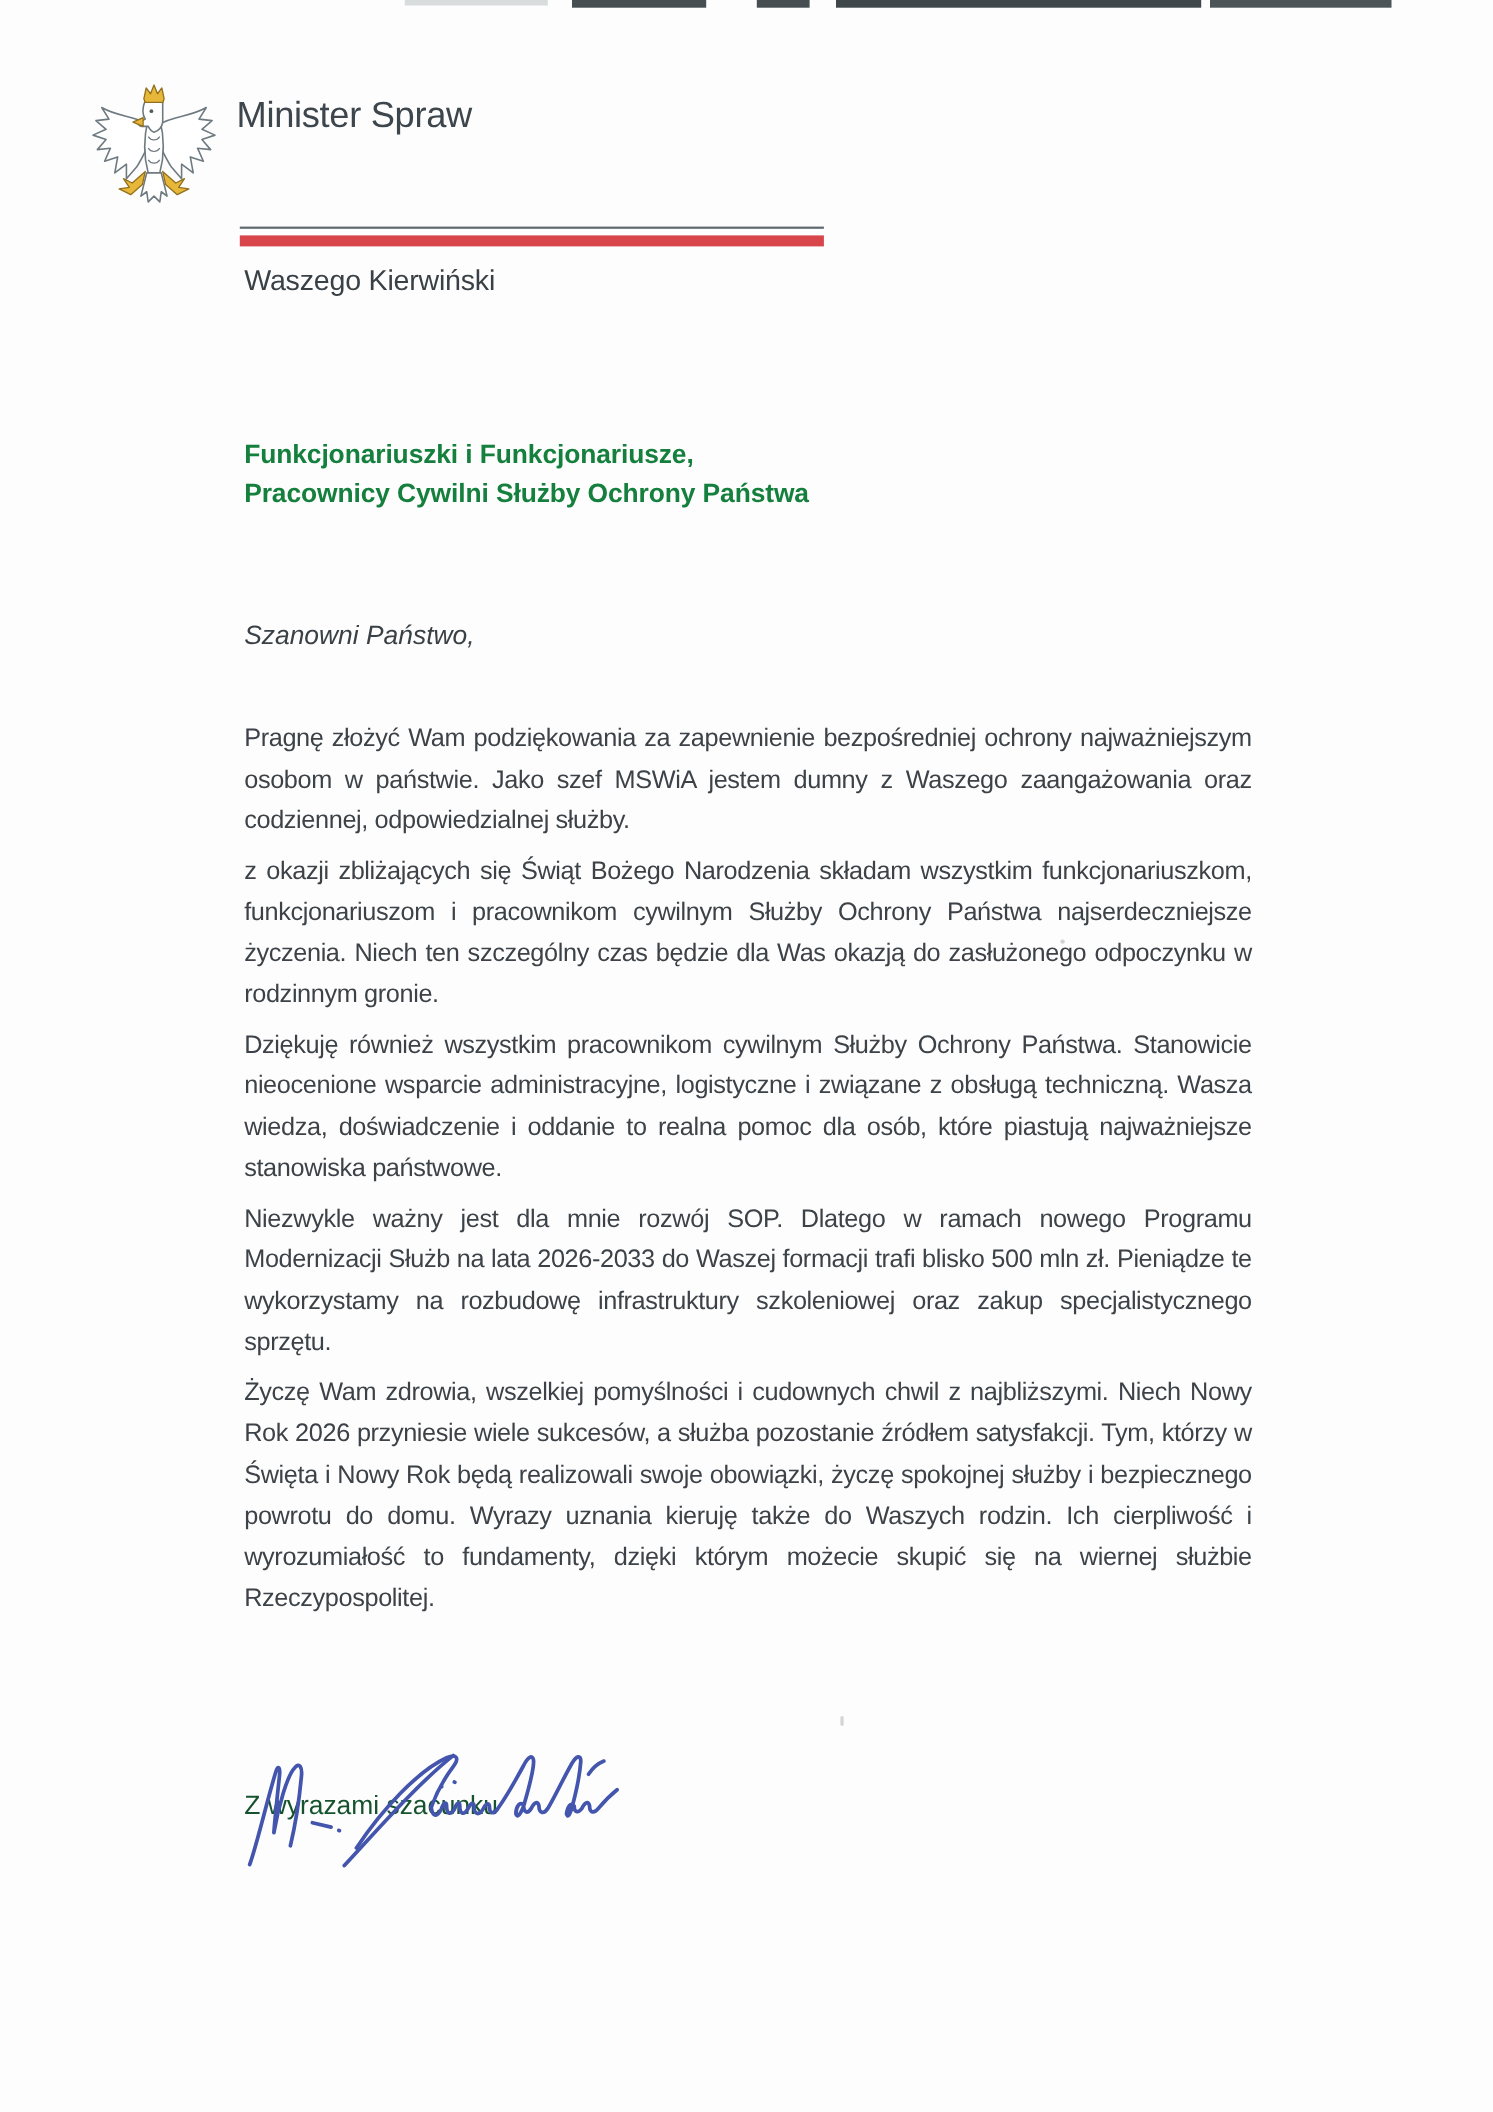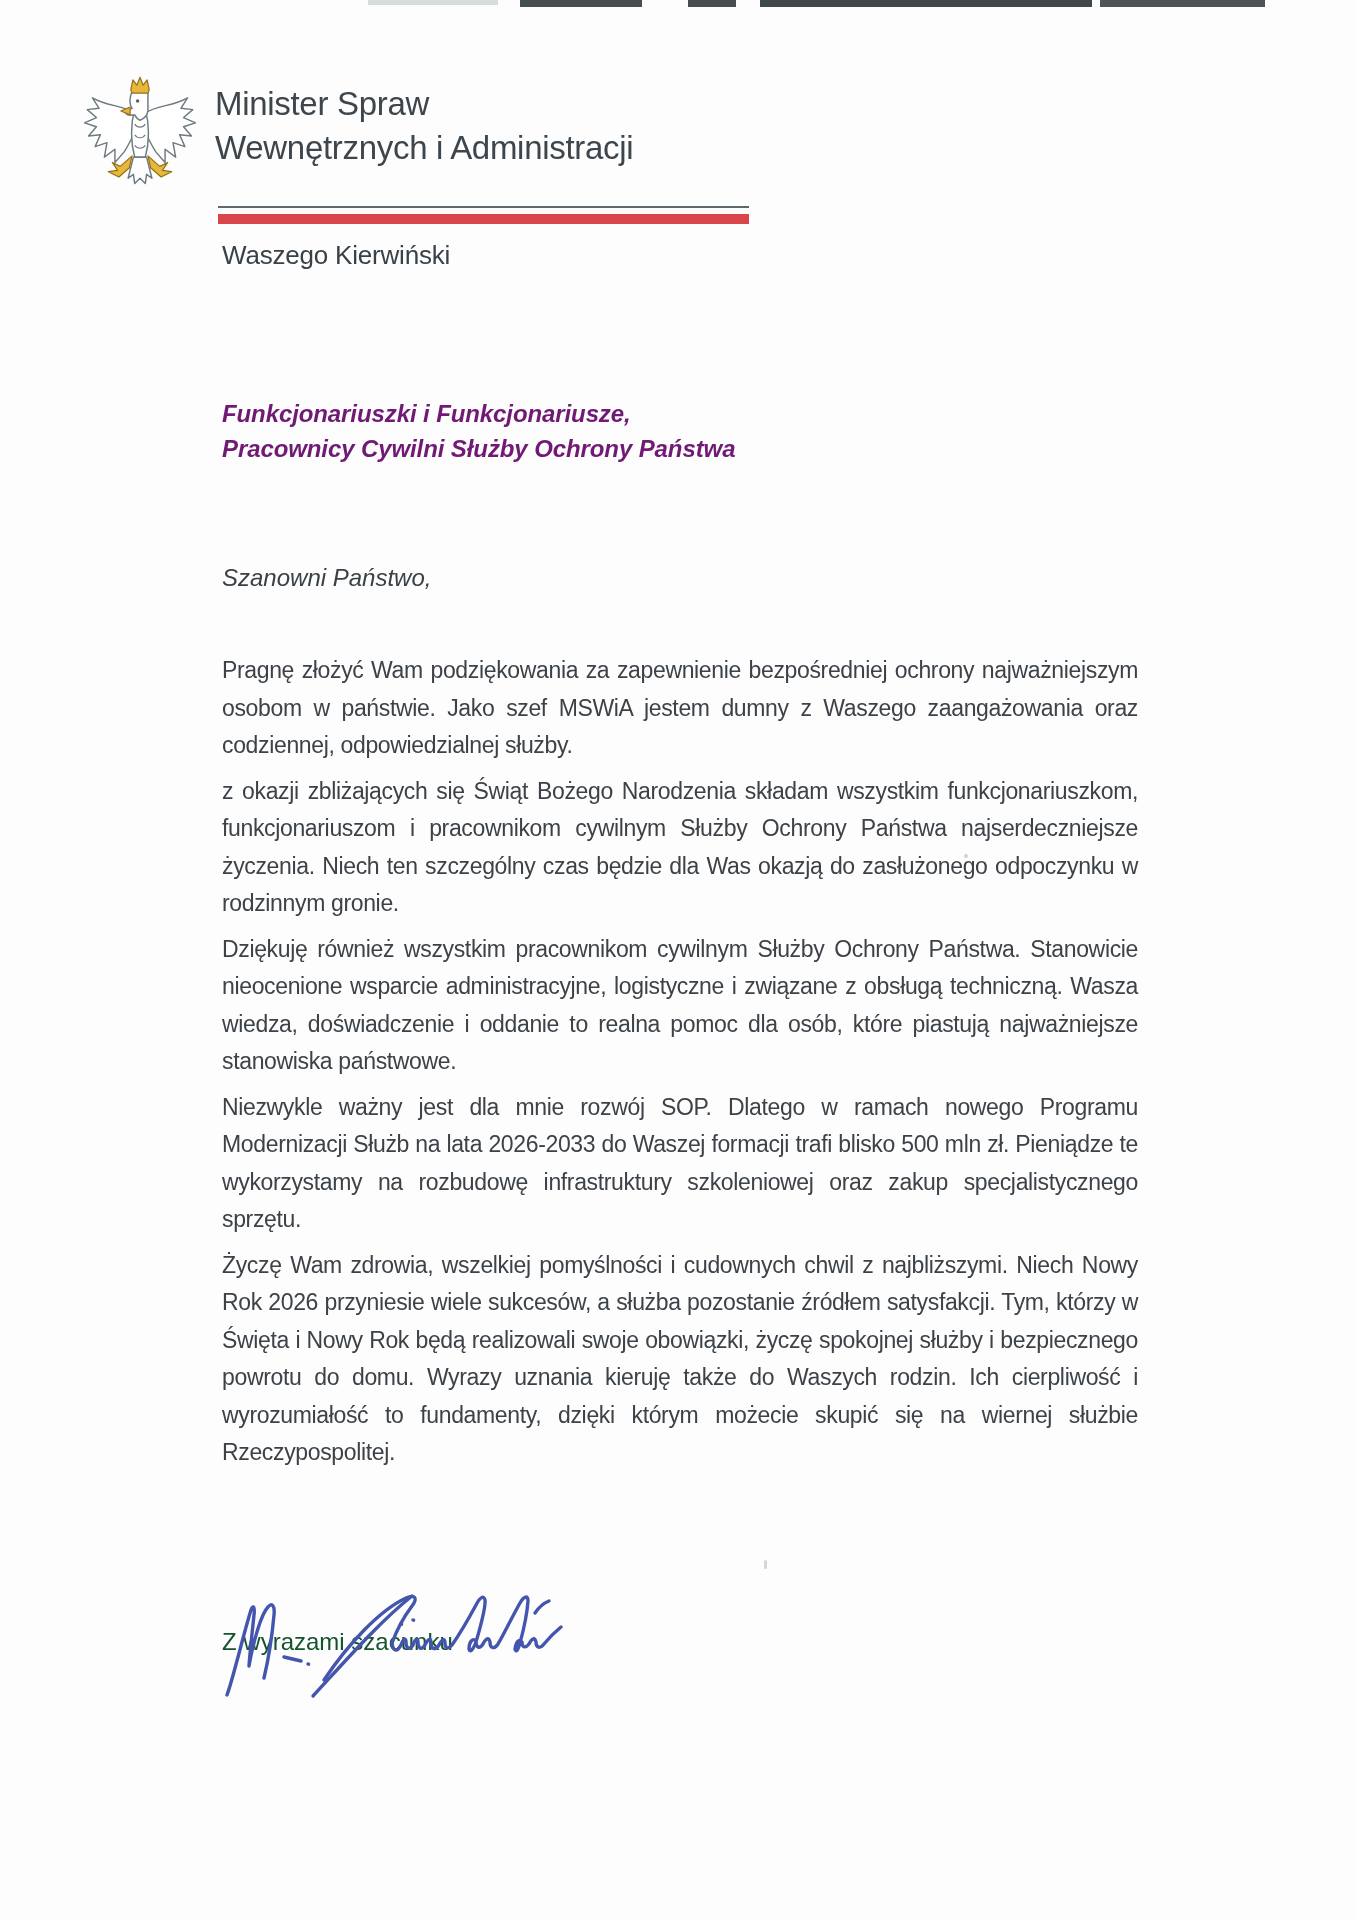--- a/index.html
+++ b/index.html
@@ -35,21 +35,21 @@
     background:var(--accent-red);
   }
   .minister-name{
     position:absolute;left:222px;top:240px;
     font-size:26px;color:#3a4146;letter-spacing:-0.2px;
   }
   
   .addressee{
     position:absolute;left:222px;top:396px;
     font-size:24px;font-weight:700;line-height:35px;
-    color:#701a75;letter-spacing:-0.1px;font-style:italic;
+    color:#15803d;letter-spacing:-0.1px;
   }
   
   .salutation{
     position:absolute;left:222px;top:564px;
     font-size:24px;font-style:italic;color:#3a4146;
   }
   
   .letter-body{
     position:absolute;left:222px;top:652px;width:916px;
     font-size:23px;line-height:37.5px;letter-spacing:-0.35px;
@@ -95,21 +95,20 @@
     <path d="M44 13 C42 18 42 23 44 26 L40 28 C38.6 29 39.5 31 41.5 31 L46 31 C47 33 48.5 34.5 50 35 C53 34 55.5 31.5 56 28 L56 13 Z" fill="#ffffff" stroke="#6e7a7f" stroke-width="1.1" stroke-linejoin="round"></path>
 
     <path d="M42.5 25 L35.5 28 L42.5 31 Z" fill="#e7b73a" stroke="#93701c" stroke-width="0.9" stroke-linejoin="round"></path>
     <circle cx="48.2" cy="20.5" r="1.3" fill="#555c60"></circle>
 
     <path d="M43 12 L44.6 4.5 L47.6 8.5 L50 2.5 L52.4 8.5 L55.4 4.5 L57 12 L56 14.5 L44 14.5 Z" fill="#e7b73a" stroke="#93701c" stroke-width="0.9" stroke-linejoin="round"></path>
   </svg>
 
   <div class="org-title">
     <div>Minister Spraw</div>
-    <div>Wewnętrznych i Administracji</div>
   </div>
 
   <div class="header-rule-thin"></div>
   <div class="header-rule-red"></div>
 
   <div class="minister-name">Waszego Kierwiński</div>
 
   <div class="addressee">
     <div>Funkcjonariuszki i Funkcjonariusze,</div>
     <div>Pracownicy Cywilni Służby Ochrony Państwa</div>

